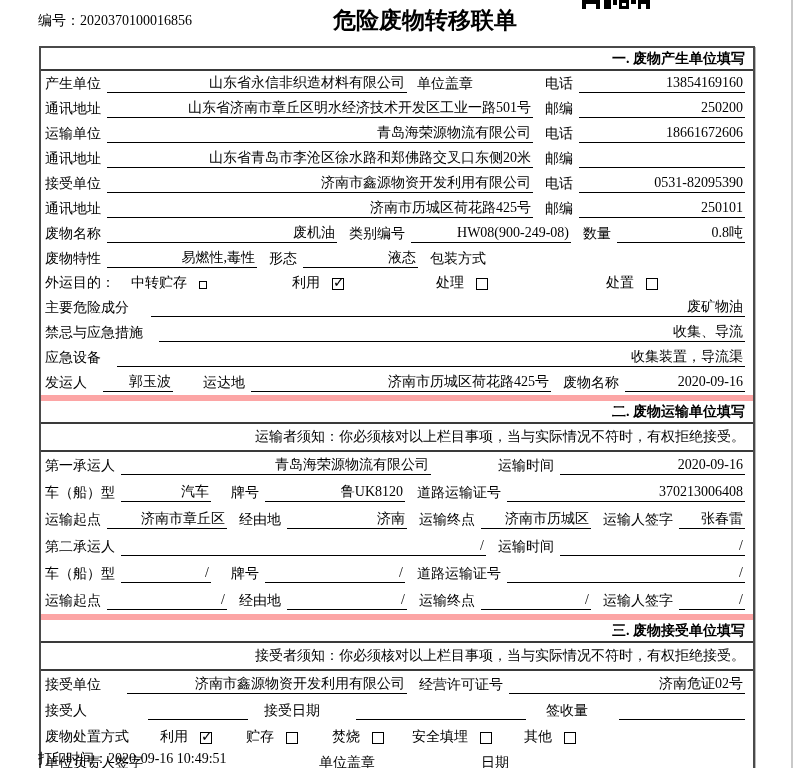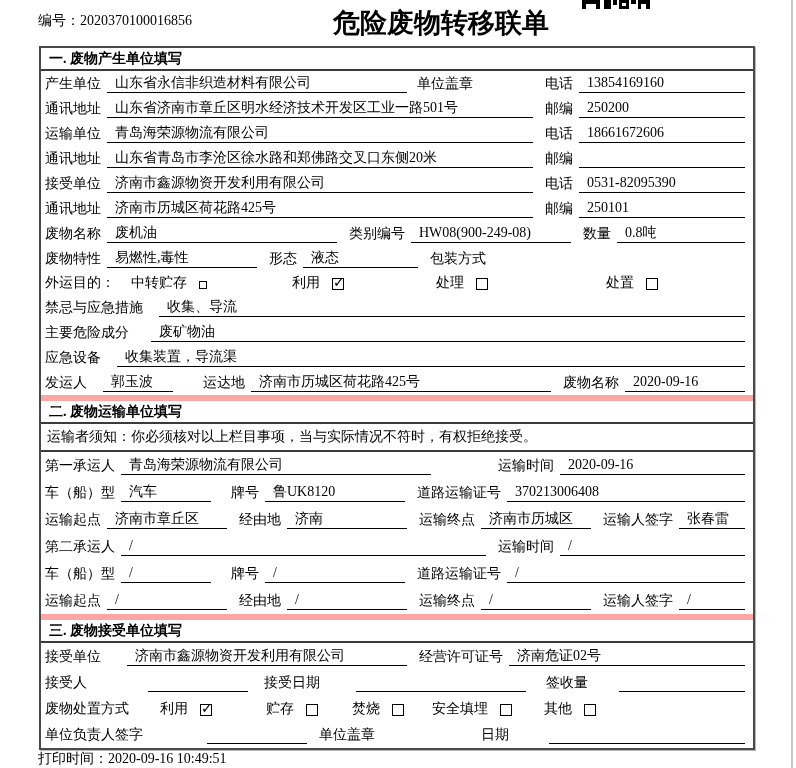--- a/index.html
+++ b/index.html
@@ -2,26 +2,26 @@
 <html><head>
 <meta charset="utf-8">
 <style>
   * { margin:0; padding:0; box-sizing:border-box; }
   html,body { background:#fff; }
   body {
     width:796px; height:768px;
     font-family:"Liberation Serif","DejaVu Serif",serif;
     font-size:14px; color:#000;
   }
-  .page { position:relative; width:796px; height:768px; overflow:hidden; background:#fff; }
+  .page { position:relative; width:796px; height:768px; overflow:hidden; background:#fff;text-align:right; }
 
   .edge-line { position:absolute; right:3px; top:0; width:2px; height:768px; background:#c9c9c9; }
 
   .serial { position:absolute; left:38px; top:12px; white-space:nowrap; }
-  .doc-title { position:absolute; left:333px; top:5px; font-size:27px; font-weight:bold; white-space:nowrap; }
+  .doc-title { position:absolute; left:333px; top:5px; font-size:23px; font-weight:bold; white-space:nowrap; }
   .qr { position:absolute; left:582px; top:0; width:68px; height:9px; }
 
   .form { position:absolute; left:39px; top:46px; width:716px; background:#fff;
           border:2px solid #4a4a4a; box-shadow:1px 1px 0 #b9b9b9; }
 
   .sec-hd { font-weight:bold; padding:2px 8px 1px 8px; border-bottom:2px solid #3a3a3a; line-height:18px; }
   .sec-hd.mid { border-top:6px solid #fca5a5; }
 
   .notice { padding:4px 8px 4px 6px; border-bottom:2px solid #3a3a3a; line-height:18px; }
 
@@ -34,21 +34,21 @@
   .plain { border:none; }
   .sp { flex:1 1 auto; }
 
   .w70{width:70px}.w90{width:90px}.w100{width:100px}.w110{width:110px}.w115{width:115px}
   .w120{width:120px}.w140{width:140px}.w150{width:150px}.w160{width:160px}
   .w166{width:166px}.w170{width:170px}.w185{width:185px}.w230{width:230px}
   .w280{width:280px}.w300{width:300px}.w310{width:310px}
 
   .ml10{margin-left:10px}.ml12{margin-left:12px}.ml16{margin-left:16px}.ml20{margin-left:20px}
   .ml25{margin-left:25px}.ml28{margin-left:28px}.ml30{margin-left:30px}.ml32{margin-left:32px}
-  .ml34{margin-left:54px}.ml38{margin-left:34px}.ml55{margin-left:55px}
+  .ml34{margin-left:34px}.ml38{margin-left:34px}.ml55{margin-left:55px}
   .ml58{margin-left:58px}.ml85{margin-left:85px}.ml92{margin-left:92px}
   .ml100{margin-left:100px}.ml118{margin-left:118px}
 
   .cb { display:inline-block; width:12px; height:12px; border:1.5px solid #000;
         margin:0 0 2px 6px; position:relative; background:#fff; flex:0 0 auto; }
   .cb.small { width:8px; height:8px; border-width:1px; margin-bottom:3px; }
   .cb .mark { position:absolute; left:0px; top:-6px; font-size:14px; font-weight:bold;
               font-family:"DejaVu Sans",sans-serif; }
 
   .print-time { position:absolute; left:38px; top:750px; white-space:nowrap; }
@@ -148,27 +148,27 @@
         <span class="cb">
           <span class="mark">✓</span>
         </span>
       <span class="lbl plain ml92">处理</span>
         <span class="cb"></span>
       <span class="lbl plain ml118">处置</span>
         <span class="cb"></span>
     </div>
 
     <div class="row">
+      <span class="lbl">主要危险成分</span>
+      <span class="val fill ml16">废矿物油</span>
+    </div>
+
+    <div class="row">
       <span class="lbl">禁忌与应急措施</span>
       <span class="val fill ml10">收集、导流</span>
-    </div>
-
-    <div class="row">
-      <span class="lbl">主要危险成分</span>
-      <span class="val fill ml16">废矿物油</span>
     </div>
 
     <div class="row">
       <span class="lbl">应急设备</span>
       <span class="val fill ml10">收集装置，导流渠</span>
     </div>
 
     <div class="row">
       <span class="lbl">发运人</span>
       <span class="val w70 ml10">郭玉波</span>
@@ -230,20 +230,21 @@
       <span class="val w120">/</span>
       <span class="lbl ml12">经由地</span>
       <span class="val w120">/</span>
       <span class="lbl ml12">运输终点</span>
       <span class="val w110">/</span>
       <span class="lbl ml12">运输人签字</span>
       <span class="val fill">/</span>
     </div>
 
     <div class="sec-hd mid">三. 废物接受单位填写</div>
+    <div class="notice">接受者须知：你必须核对以上栏目事项，当与实际情况不符时，有权拒绝接受。</div>
 
     <div class="row tall">
       <span class="lbl">接受单位</span>
       <span class="val w280 ml20">济南市鑫源物资开发利用有限公司</span>
       <span class="lbl ml12">经营许可证号</span>
       <span class="val fill">济南危证02号</span>
     </div>
 
     <div class="row tall">
       <span class="lbl">接受人</span>

